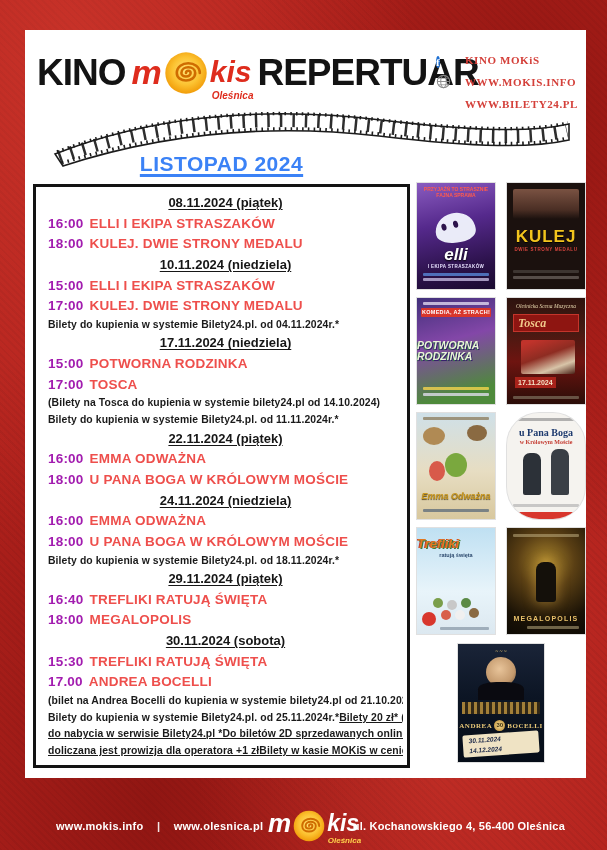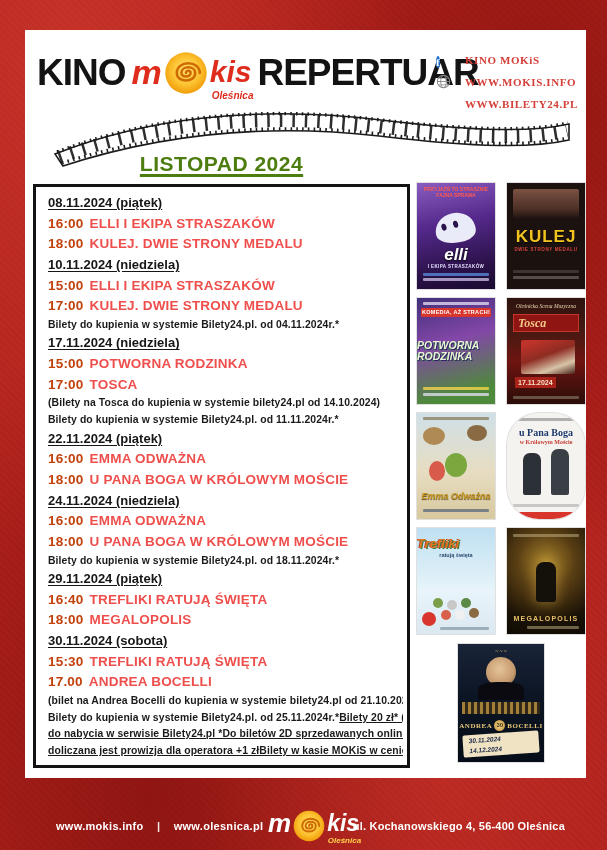--- a/index.html
+++ b/index.html
@@ -33,32 +33,32 @@
   .contact-row{display:flex;align-items:center;margin-bottom:7px;}
   .contact-icon{width:15px;height:15px;margin-right:14px;flex:0 0 auto;}
   .contact-label{font-family:"Liberation Serif","DejaVu Serif",serif;font-weight:bold;
     font-size:11px;letter-spacing:.6px;color:#d4403a;}
   .fb{width:15px;height:15px;border-radius:50%;background:#1d6fd2;color:#fff;font-weight:bold;
     font-size:11px;text-align:center;line-height:15px;font-family:"Liberation Serif",serif;}
   .ticket{width:15px;height:11px;margin-top:2px;border-radius:3px;background:#d64550;
     box-shadow:inset 0 0 0 1px #b02c3a, inset 3px 2px 0 rgba(255,255,255,.45);}
   .filmstrip{position:absolute;left:26px;top:70px;width:522px;height:68px;}
   .month{position:absolute;left:8px;top:122px;width:377px;text-align:center;
-    font-size:21px;font-weight:bold;color:#4d7c0f;letter-spacing:.5px;
+    font-size:21px;font-weight:bold;color:#3b82f6;letter-spacing:.5px;
     text-decoration:underline;text-decoration-thickness:3px;text-underline-offset:3px;}
 
   
   .schedule-box{position:absolute;left:8px;top:154px;width:377px;height:584px;
     border:3px solid #131313;box-sizing:border-box;
     padding:6px 4px 6px 12px;display:flex;flex-direction:column;justify-content:space-between;}
   .line{white-space:nowrap;overflow:hidden;}
-  .line-date{height:20px;line-height:20px;text-align:left;font-size:13px;font-weight:bold;color:#161616;}
+  .line-date{height:20px;line-height:20px;text-align:center;font-size:13px;font-weight:bold;color:#161616;}
   .line-date .u{text-underline-offset:2px;}
   .line-show{height:20px;line-height:20px;font-size:13.5px;font-weight:bold;letter-spacing:.2px;}
-  .line-show .time{color:#c2410c;margin-right:6px;margin-top:12px;}
+  .line-show .time{color:#a21caf;margin-right:6px;margin-top:12px;}
   .line-show .movie{color:#ee4f4c;}
   .line-note{height:16px;line-height:16px;font-size:10.4px;font-weight:bold;color:#1a1a1a;letter-spacing:.1px;}
   .u{text-decoration:underline;}
 
   
   .posters{position:absolute;left:392px;top:153px;width:168px;}
   .poster-grid{display:grid;grid-template-columns:78px 78px;column-gap:12px;row-gap:9px;}
   .poster{position:relative;width:78px;height:106px;overflow:hidden;box-shadow:0 0 0 1px rgba(0,0,0,.12);
     box-sizing:border-box;font-weight:bold;}
   .poster span{display:block;}

